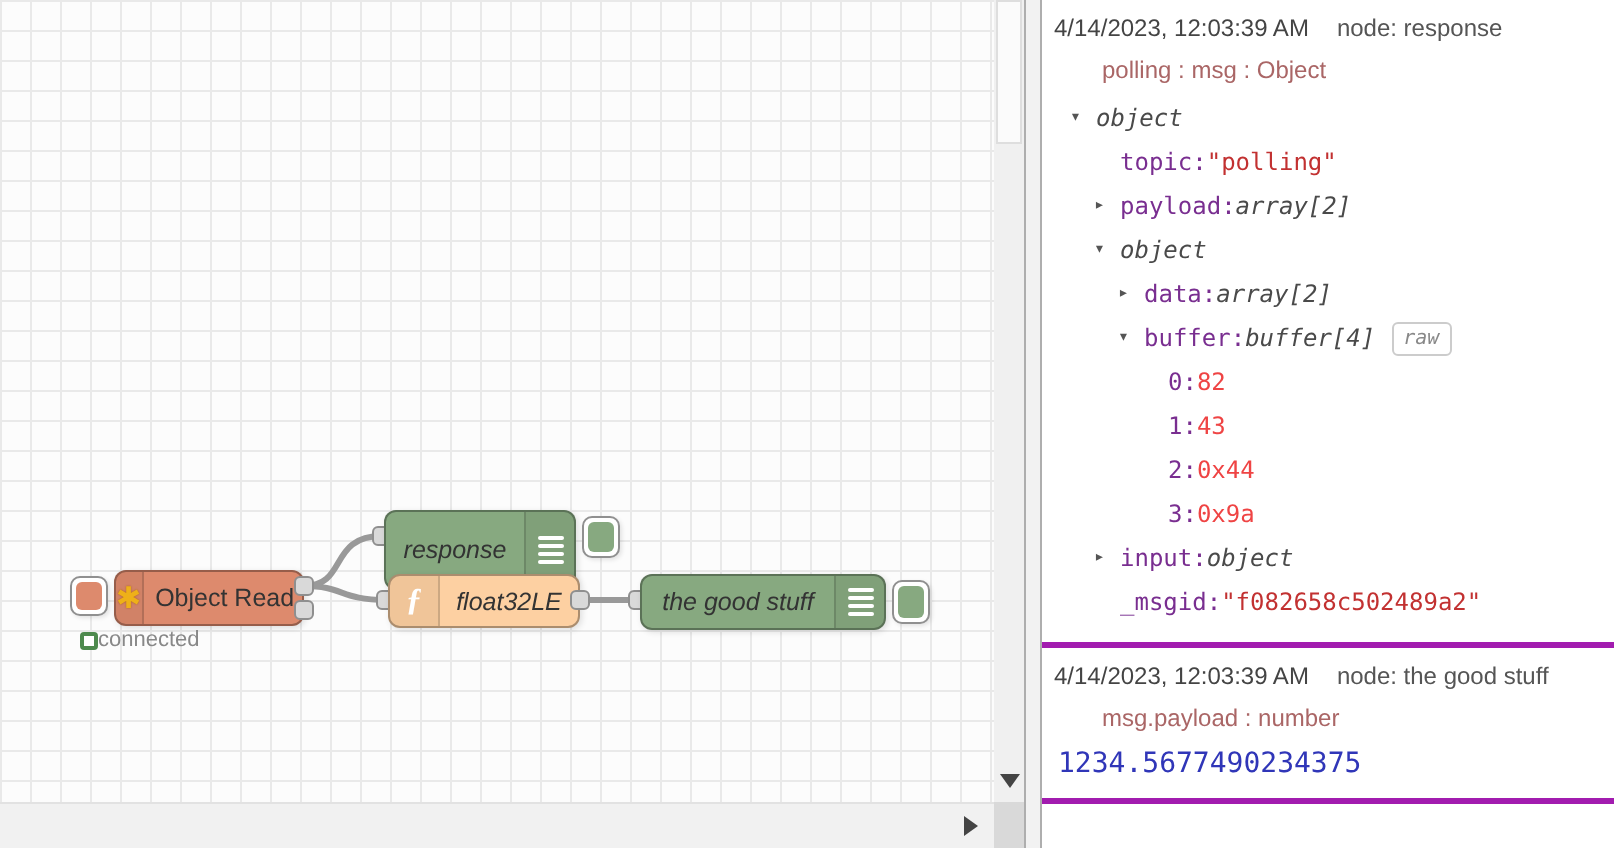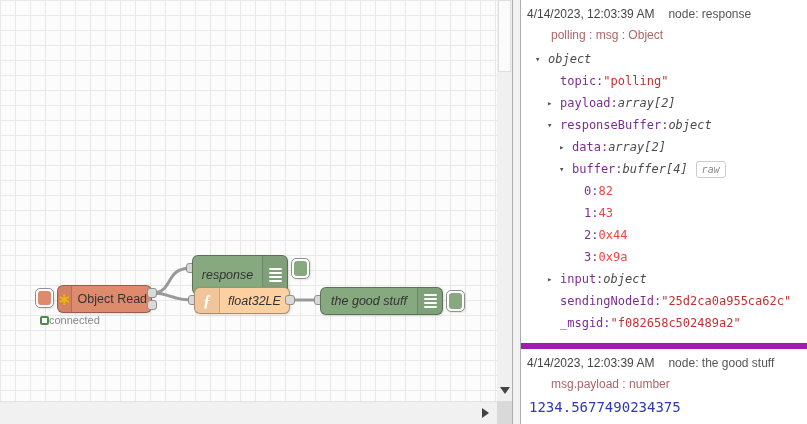--- a/index.html
+++ b/index.html
@@ -65,21 +65,21 @@
     border-left:5px solid transparent; border-right:5px solid transparent;
     border-top:7px solid #444; }
   .scroll-corner { position:absolute; left:0; top:401px; width:15px; height:23px;
     background:#d9d9d9; }
   .splitter { position:absolute; left:512px; top:0; width:9px; height:424px;
     background:#f2f2f2; border-left:1px solid #aeaeae; border-right:1px solid #aeaeae; }
 
   
   .debug-panel { position:absolute; left:521px; top:0; width:286px; height:424px;
     background:#fff; overflow:hidden; }
-  .msg { padding:7px 6px 9px 6px; border-bottom:6px solid #a21caf; }
+  .msg { padding:7px 6px 9px 6px; border-bottom:3px solid #a21caf; }
   .msg-header { display:flex; align-items:baseline; font-size:12px; color:#444; }
   .msg-ts { white-space:nowrap; }
   .msg-node { margin-left:14px; white-space:nowrap; color:#555; }
   .msg-meta { margin-top:7px; font-size:12px; color:#a66;padding-left:24px; }
   .tree { margin-top:6px; font-family:"DejaVu Sans Mono", monospace; font-size:12px; }
   .trow { line-height:22px; height:22px; white-space:nowrap; display:flex; align-items:center; }
   .exp { display:inline-block; width:13px; font-size:9px; color:#555; flex:0 0 13px; }
   .k { color:#792e90; }
   .v-string { color:#c23131; }
   .v-number { color:#ef4444; }
@@ -191,21 +191,20 @@
             <span class="k">topic: </span>
             <span class="v-string">"polling"</span>
           </div>
           <div class="trow" style="padding-left: 20px;">
             <span class="exp">▸</span>
             <span class="k">payload: </span>
             <span class="v-type">array[2]</span>
           </div>
           <div class="trow" style="padding-left: 20px;">
             <span class="exp">▾</span>
-            <span class="k">responseBuffer: </span>
             <span class="v-type">object</span>
           </div>
           <div class="trow" style="padding-left: 32px;">
             <span class="exp">▸</span>
             <span class="k">data: </span>
             <span class="v-type">array[2]</span>
           </div>
           <div class="trow" style="padding-left: 32px;">
             <span class="exp">▾</span>
             <span class="k">buffer: </span>
@@ -232,25 +231,20 @@
             <span class="k">3: </span>
             <span class="v-number">0x9a</span>
           </div>
           <div class="trow" style="padding-left: 20px;">
             <span class="exp">▸</span>
             <span class="k">input: </span>
             <span class="v-type">object</span>
           </div>
           <div class="trow" style="padding-left: 20px;">
             <span class="exp"></span>
-            <span class="k">sendingNodeId: </span>
-            <span class="v-string">"25d2ca0a955ca62c"</span>
-          </div>
-          <div class="trow" style="padding-left: 20px;">
-            <span class="exp"></span>
             <span class="k">_msgid: </span>
             <span class="v-string">"f082658c502489a2"</span>
           </div>
         </div>
     </div>
 
     <div class="msg">
       <div class="msg-header">
         <span class="msg-ts">4/14/2023, 12:03:39 AM</span>
         <span class="msg-node">node: the good stuff</span>

